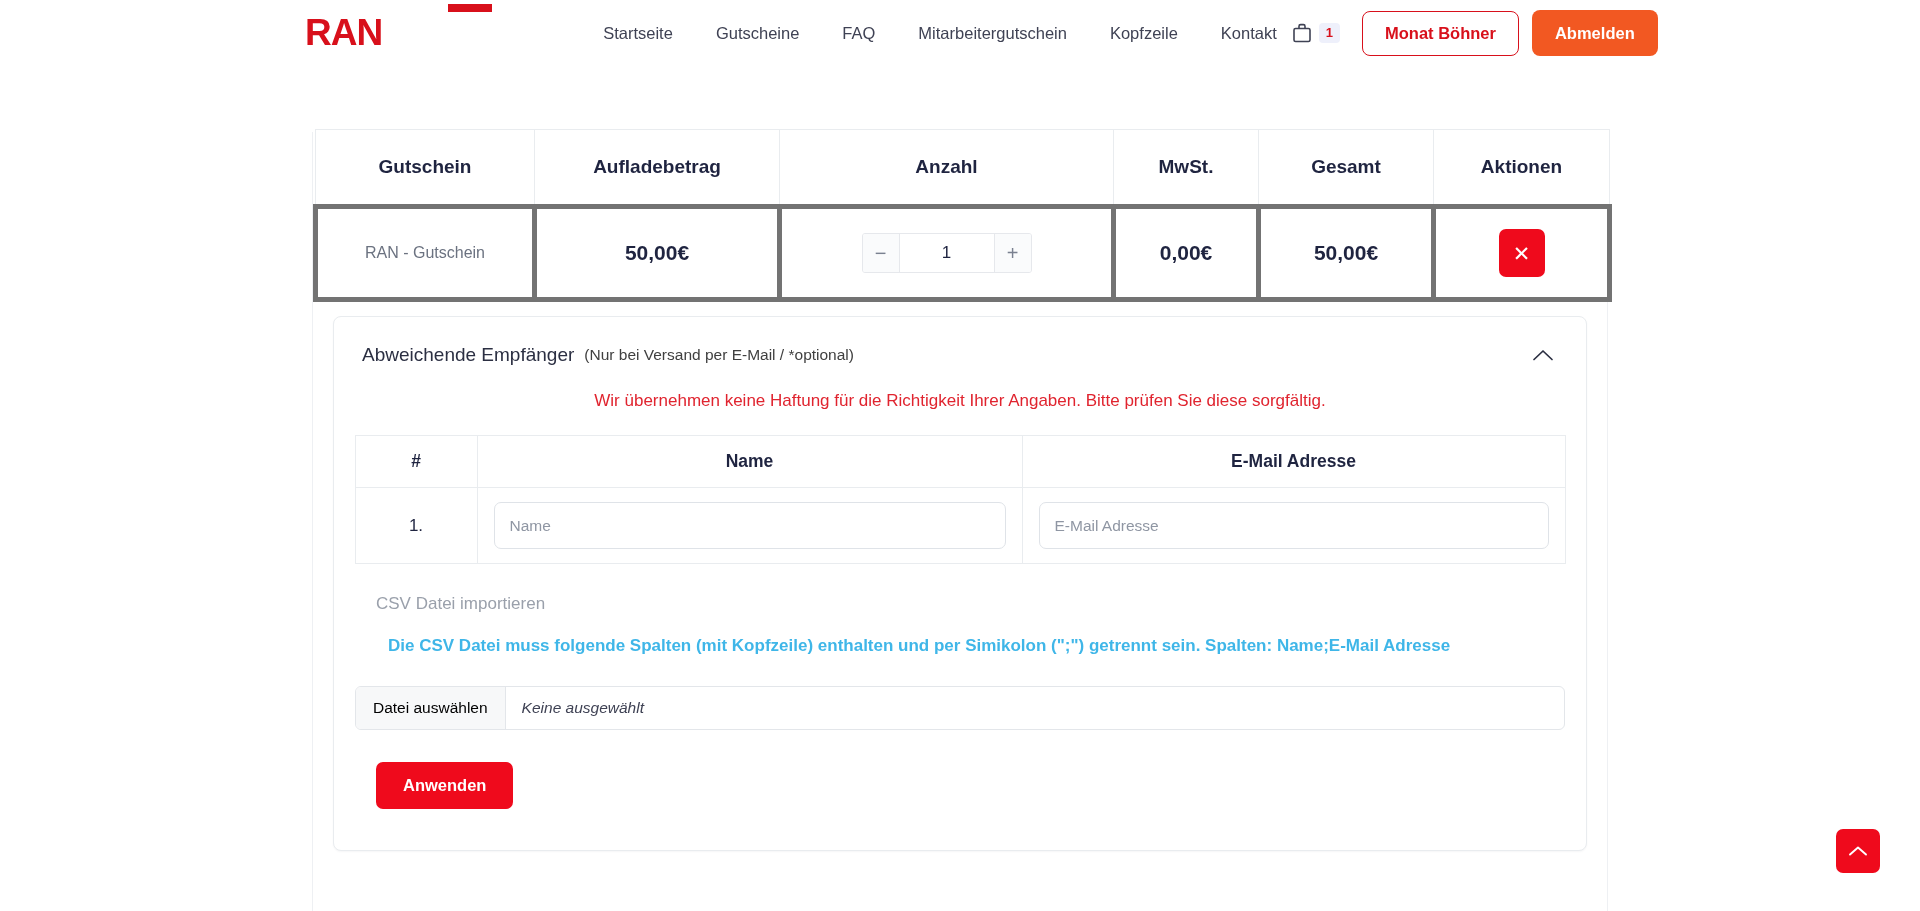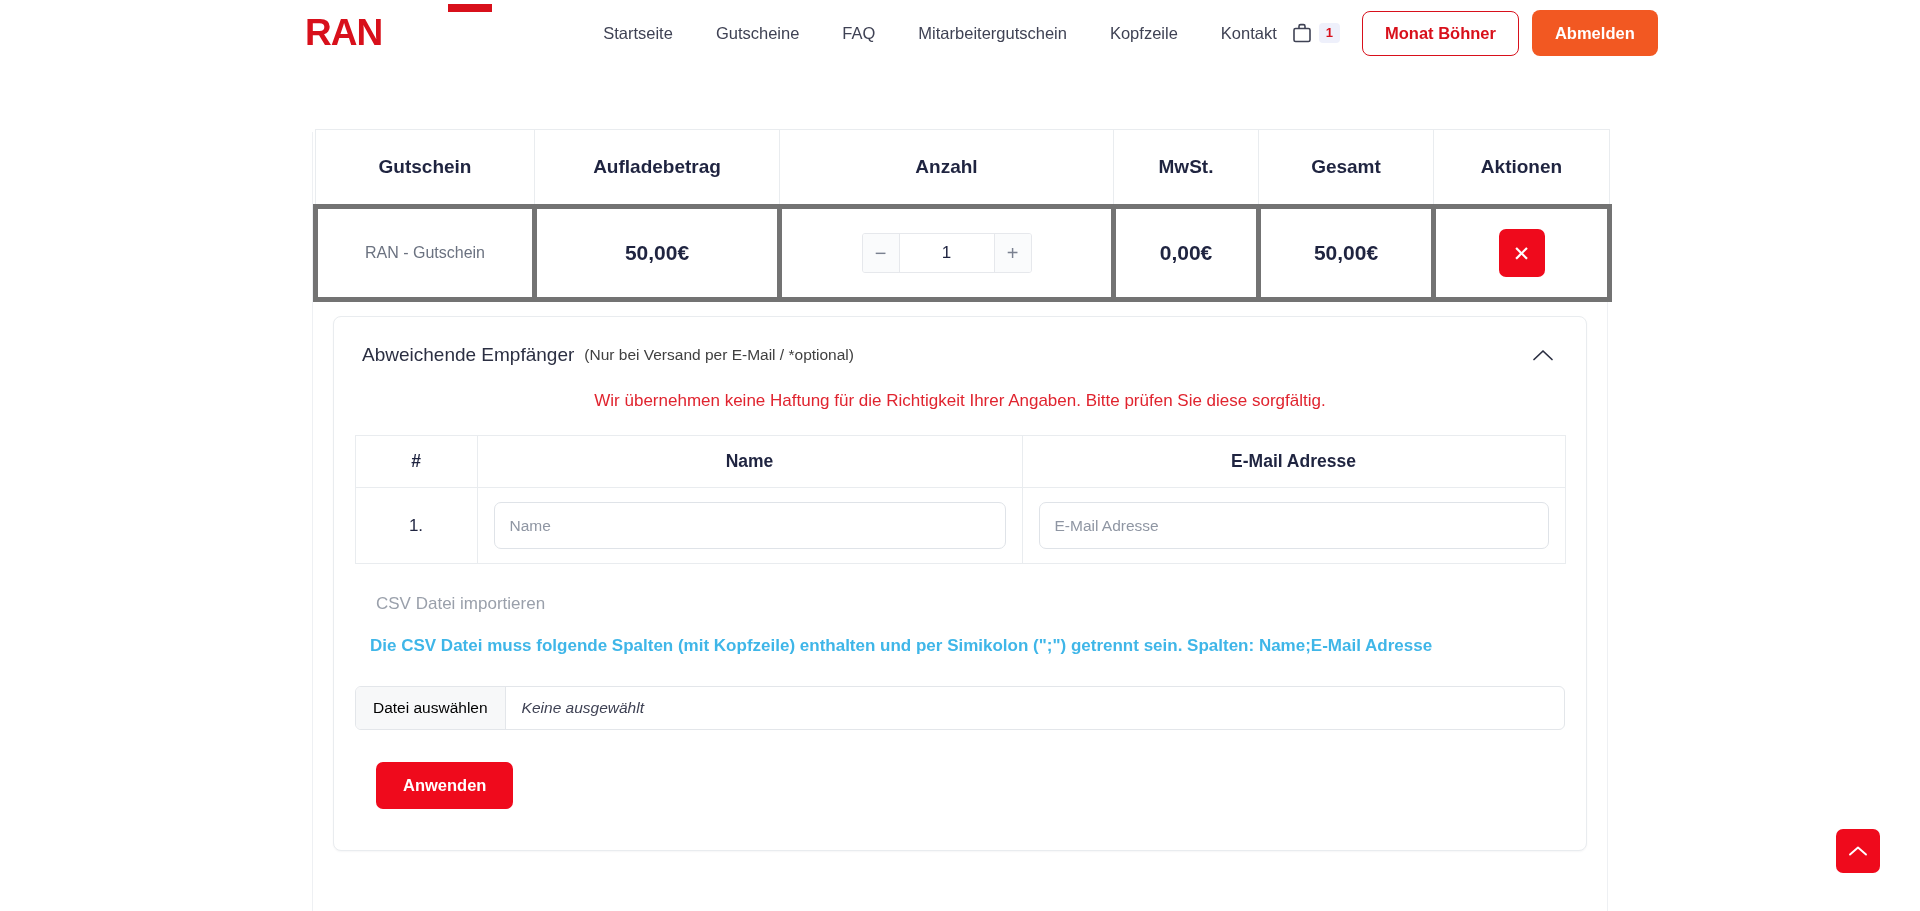--- a/index.html
+++ b/index.html
@@ -310,21 +310,21 @@
   }
   .rcp-input::placeholder { color: #8f96a3; }
 
   
   .csv-label {
     margin: 30px 0 0 42px;
     font-size: 17px;
     color: #9aa0ab;
   }
   .csv-hint {
-    margin: 22px 0 0 36px;
+    margin: 22px 0 0 54px;
     font-size: 17px;
     color: #3fb6e8;
     font-weight: 600;
   }
   .csv-example {
     margin: 26px 0 0 42px;
     font-family: "Liberation Mono", "DejaVu Sans Mono", monospace;
     font-size: 14.5px;
     color: #9aa0ab;
     line-height: 1.72;

